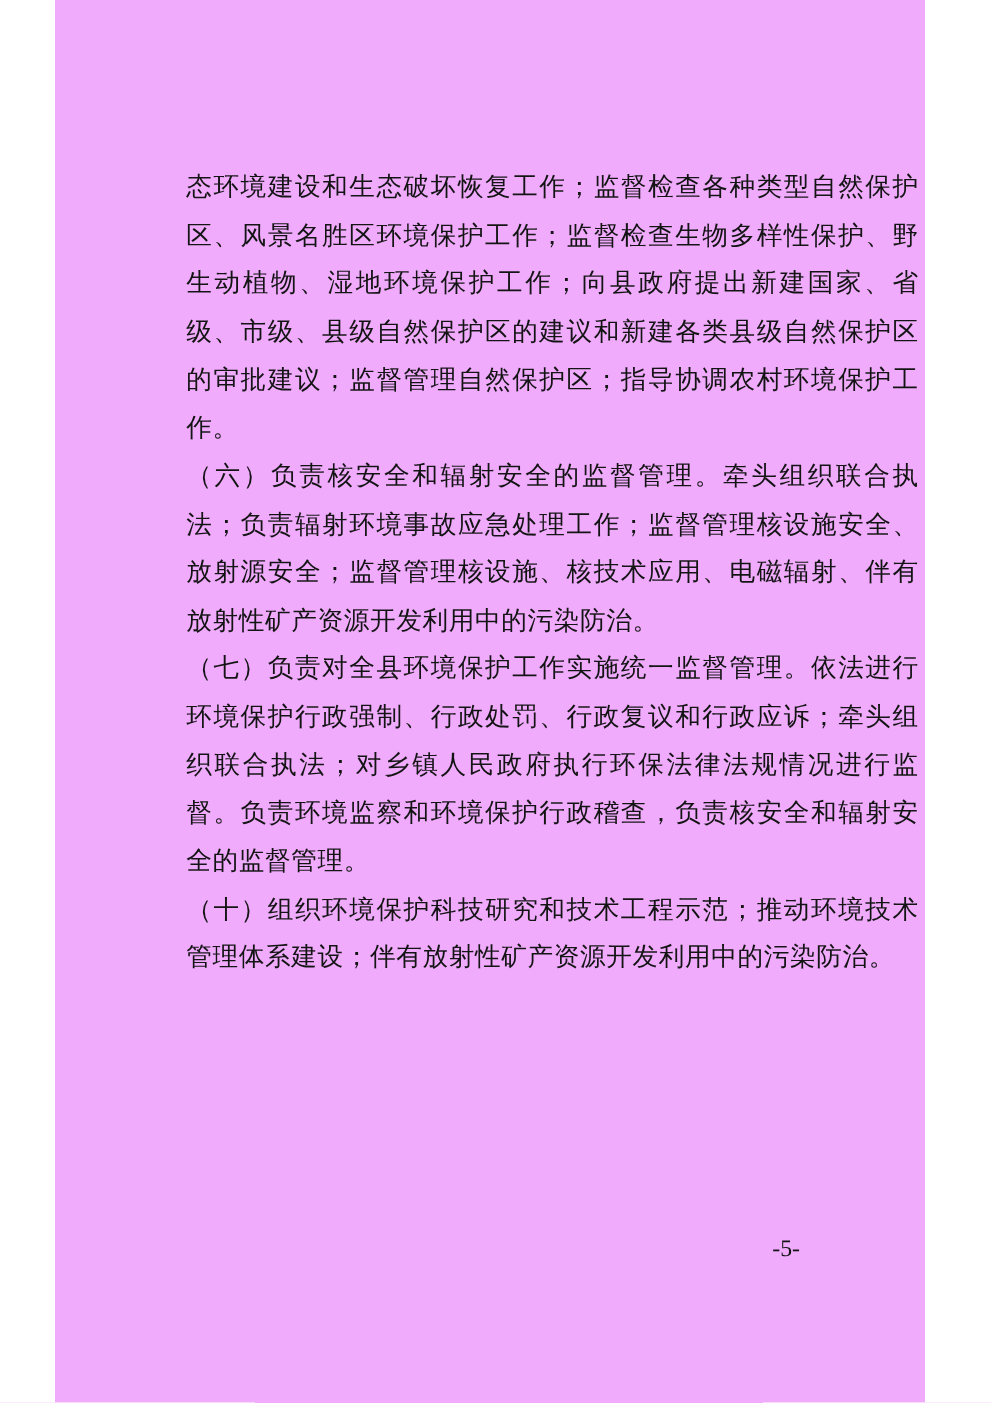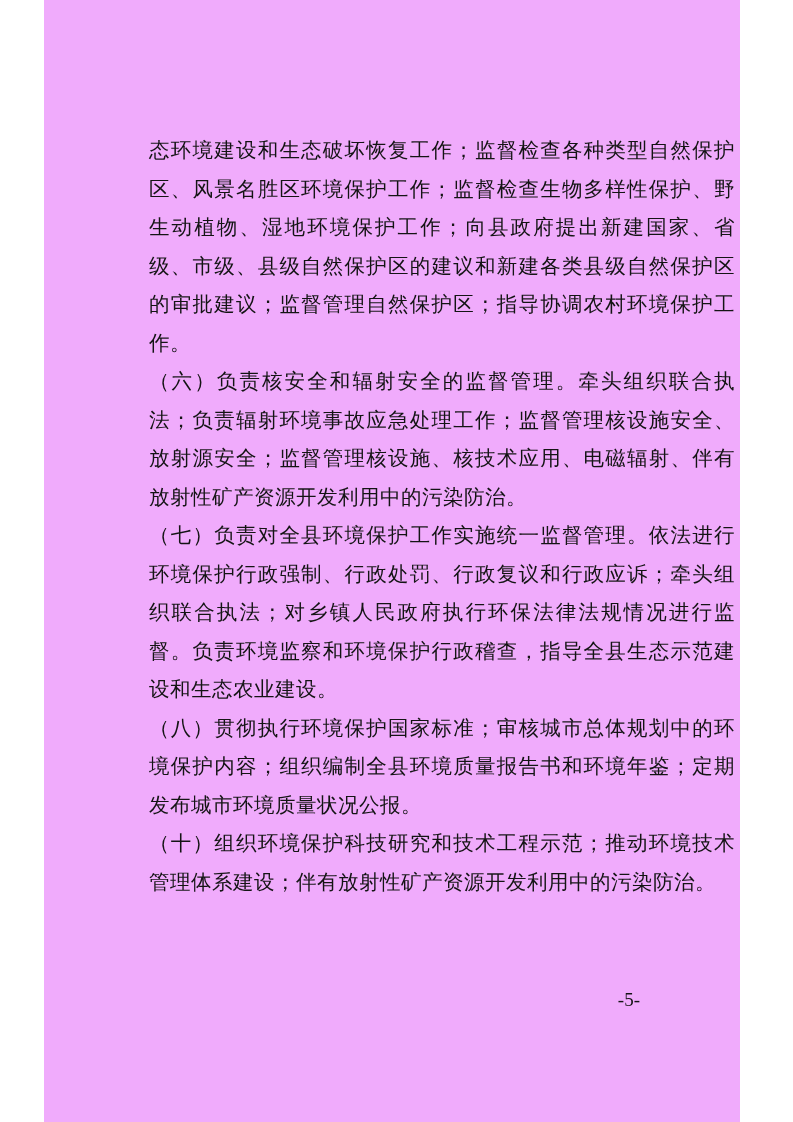--- a/index.html
+++ b/index.html
@@ -43,18 +43,17 @@
     font-family: "Liberation Serif", "DejaVu Serif", serif;
   }
 </style>
 </head>
 <body>
 
 <div class="page">
   <div class="doc-body">
     <p>态环境建设和生态破坏恢复工作；监督检查各种类型自然保护区、风景名胜区环境保护工作；监督检查生物多样性保护、野生动植物、湿地环境保护工作；向县政府提出新建国家、省级、市级、县级自然保护区的建议和新建各类县级自然保护区的审批建议；监督管理自然保护区；指导协调农村环境保护工作。</p>
     <p>（六）负责核安全和辐射安全的监督管理。牵头组织联合执法；负责辐射环境事故应急处理工作；监督管理核设施安全、放射源安全；监督管理核设施、核技术应用、电磁辐射、伴有放射性矿产资源开发利用中的污染防治。</p>
-    <p>（七）负责对全县环境保护工作实施统一监督管理。依法进行环境保护行政强制、行政处罚、行政复议和行政应诉；牵头组织联合执法；对乡镇人民政府执行环保法律法规情况进行监督。负责环境监察和环境保护行政稽查，指导全县生态示范建设和生态农业建设。</p>
-    <p>（八）贯彻执行环境保护国家标准；审核城市总体规划中的环境保护内容；组织编制全县环境质量报告书和环境年鉴；定期发布城市环境质量状况公报。</p>
+    <p>（七）负责对全县环境保护工作实施统一监督管理。依法进行环境保护行政强制、行政处罚、行政复议和行政应诉；牵头组织联合执法；对乡镇人民政府执行环保法律法规情况进行监督。负责环境监察和环境保护行政稽查，负责核安全和辐射安全的监督管理。</p>
     <p>（十）组织环境保护科技研究和技术工程示范；推动环境技术管理体系建设；伴有放射性矿产资源开发利用中的污染防治。</p>
   </div>
   <div class="page-number">-5-</div>
 </div>
 
 </body></html>

